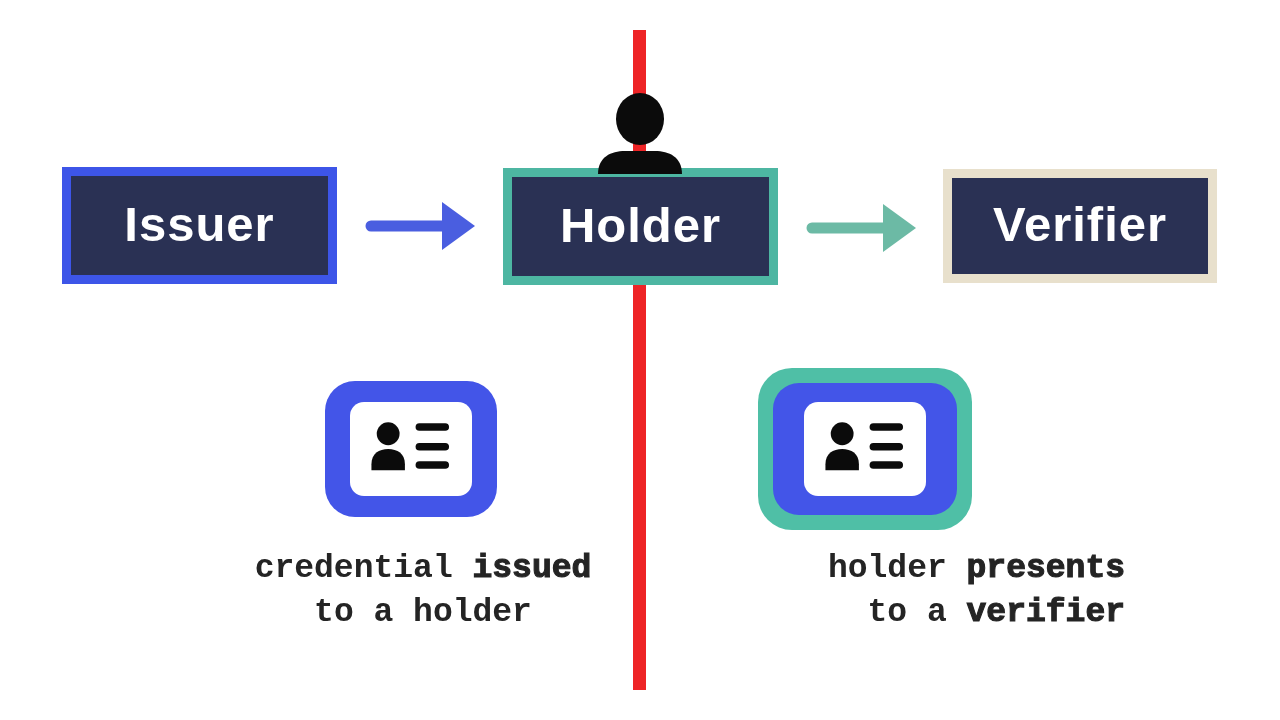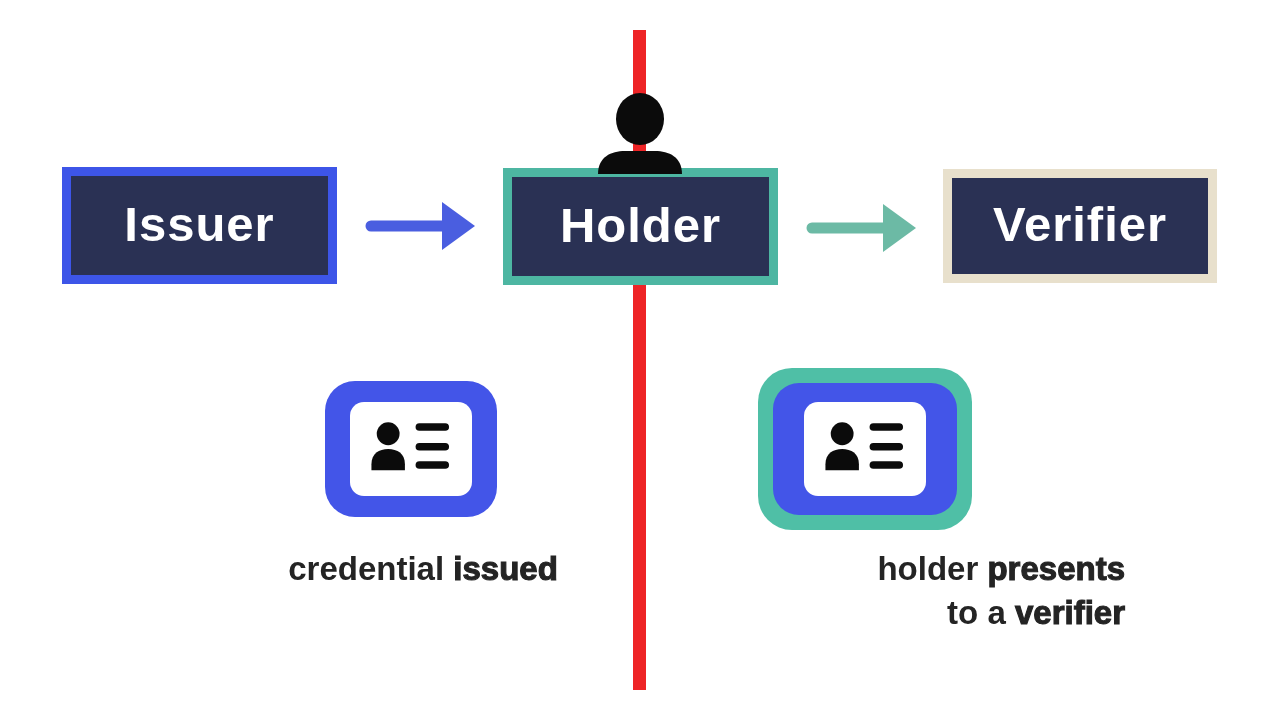--- a/index.html
+++ b/index.html
@@ -77,20 +77,21 @@
 
   
   .caption {
     width: 520px;
     top: 547px;
     text-align: center;
     font-size: 33px;
     line-height: 44px;
     font-weight: 700;
     z-index: 1;
+    font-family: Liberation Mono, monospace;
   }
   .caption-left  { left: 163px; }
   .caption-right { left: 605px; }
   .xbold { -webkit-text-stroke: 1.1px currentColor; }
 </style>
 </head>
 <body>
 
 <div class="canvas">
 
@@ -150,21 +151,21 @@
           <rect x="66" y="12" width="44" height="10" rx="5" fill="currentColor"></rect>
           <rect x="66" y="38" width="44" height="10" rx="5" fill="currentColor"></rect>
           <rect x="66" y="62" width="44" height="10" rx="5" fill="currentColor"></rect>
         </svg>
       </div>
     </div>
   </div>
 
   <div class="abs caption caption-left" style="color: rgb(36, 36, 36);">
     <span>credential </span><span class="xbold">issued</span><br>
-    <span class="xbold"></span>
+    <span>to a holder</span><span class="xbold"></span>
   </div>
 
   <div class="abs caption caption-right" style="color: rgb(36, 36, 36); text-align: right;">
     <span>holder </span><span class="xbold">presents</span><br>
     <span>to a </span><span class="xbold">verifier</span>
   </div>
 
 </div>
 
 </body></html>

